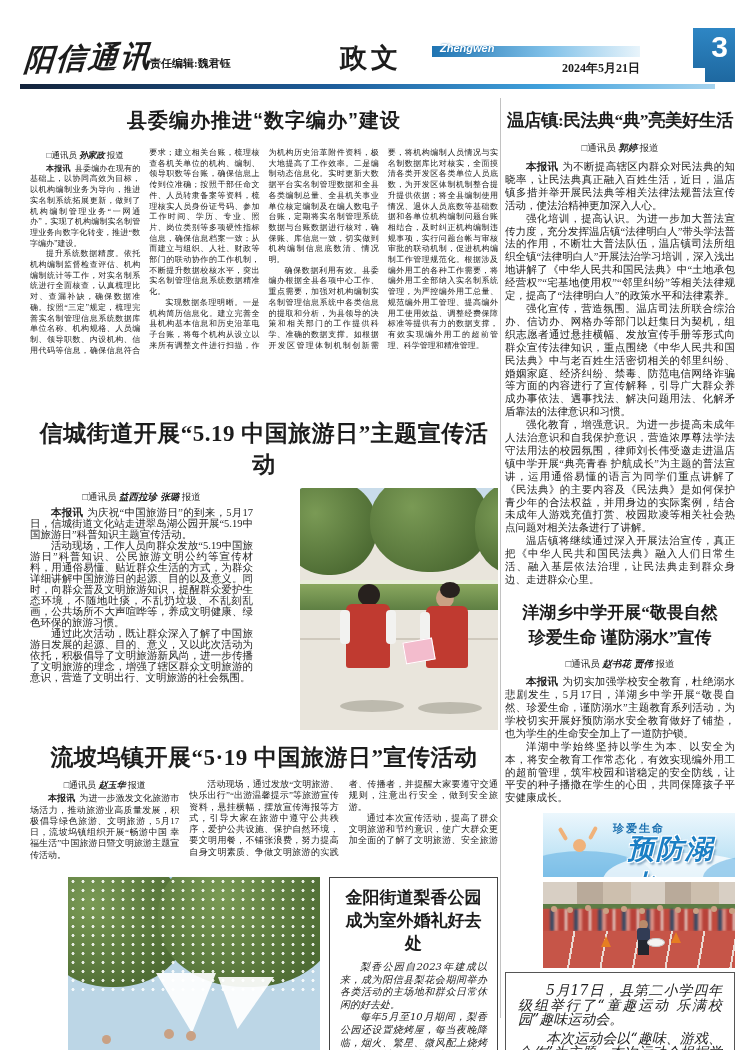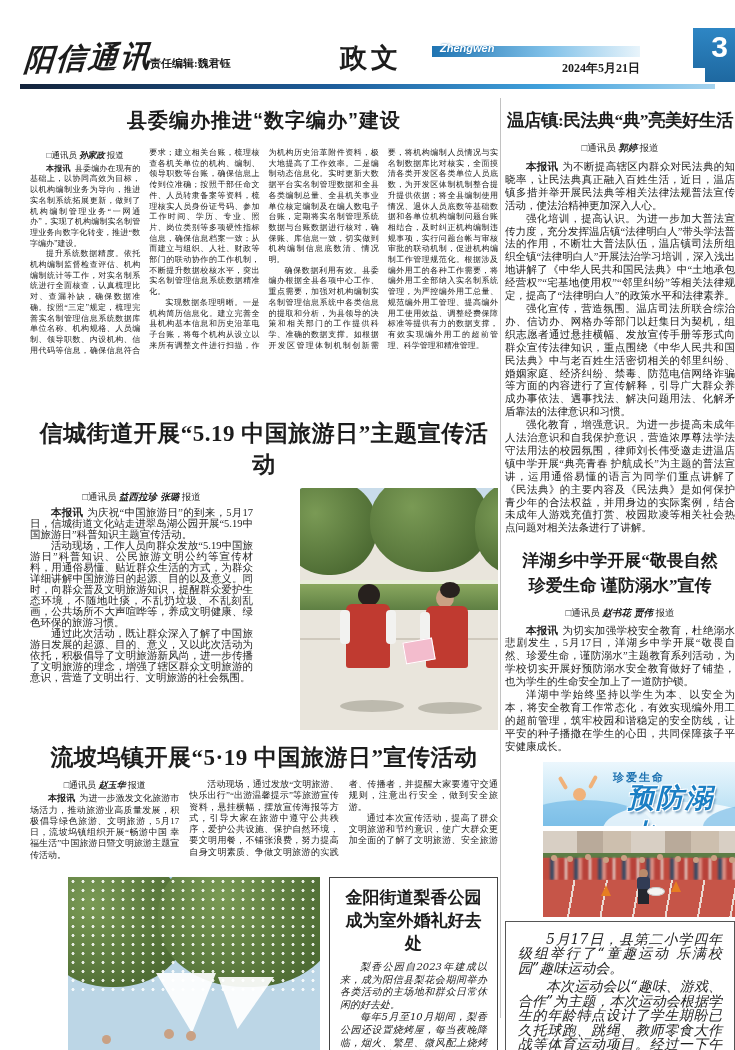--- a/index.html
+++ b/index.html
@@ -208,20 +208,21 @@
 
   <div id="right-region">
 
     <h2 class="headline-m" style="font-size:17.5px;margin-top:10px;">温店镇:民法典“典”亮美好生活</h2>
     <p class="byline" style="margin:10px 0 6px 0;"><span>□通讯员</span> <span class="kai">郭婷</span> <span>报道</span></p>
     <div class="r-body">
       <p class="body-p"><b class="lead">本报讯</b><span>为不断提高辖区内群众对民法典的知晓率，让民法典真正融入百姓生活，近日，温店镇多措并举开展民法典等相关法律法规普法宣传活动，使法治精神更加深入人心。</span></p>
       <p class="body-p">强化培训，提高认识。为进一步加大普法宣传力度，充分发挥温店镇“法律明白人”带头学法普法的作用，不断壮大普法队伍，温店镇司法所组织全镇“法律明白人”开展法治学习培训，深入浅出地讲解了《中华人民共和国民法典》中“土地承包经营权”“宅基地使用权”“邻里纠纷”等相关法律规定，提高了“法律明白人”的政策水平和法律素养。</p>
       <p class="body-p">强化宣传，营造氛围。温店司法所联合综治办、信访办、网格办等部门以赶集日为契机，组织志愿者通过悬挂横幅、发放宣传手册等形式向群众宣传法律知识，重点围绕《中华人民共和国民法典》中与老百姓生活密切相关的邻里纠纷、婚姻家庭、经济纠纷、禁毒、防范电信网络诈骗等方面的内容进行了宣传解释，引导广大群众养成办事依法、遇事找法、解决问题用法、化解矛盾靠法的法律意识和习惯。</p>
       <p class="body-p">强化教育，增强意识。为进一步提高未成年人法治意识和自我保护意识，营造浓厚尊法学法守法用法的校园氛围，律师刘长伟受邀走进温店镇中学开展“典亮青春 护航成长”为主题的普法宣讲，运用通俗易懂的语言为同学们重点讲解了《民法典》的主要内容及《民法典》是如何保护青少年的合法权益，并用身边的实际案例，结合未成年人游戏充值打赏、校园欺凌等相关社会热点问题对相关法条进行了讲解。</p>
+      <p class="body-p">温店镇将继续通过深入开展法治宣传，真正把《中华人民共和国民法典》融入人们日常生活、融入基层依法治理，让民法典走到群众身边、走进群众心里。</p>
     </div>
 
     <h2 class="headline-m" id="yanghu-title">
       <span>洋湖乡中学开展“敬畏自然</span><br>
       <span>珍爱生命 谨防溺水”宣传</span>
     </h2>
     <p class="byline" style="margin:8px 0 5px 0;"><span>□通讯员</span> <span class="kai">赵书花 贾伟</span> <span>报道</span></p>
     <div class="r-body">
       <p class="body-p"><b class="lead">本报讯</b><span>为切实加强学校安全教育，杜绝溺水悲剧发生，5月17日，洋湖乡中学开展“敬畏自然、珍爱生命，谨防溺水”主题教育系列活动，为学校切实开展好预防溺水安全教育做好了铺垫，也为学生的生命安全加上了一道防护锁。</span></p>
       <p class="body-p">洋湖中学始终坚持以学生为本、以安全为本，将安全教育工作常态化，有效实现编外用工的超前管理，筑牢校园和谐稳定的安全防线，让平安的种子播撒在学生的心田，共同保障孩子平安健康成长。</p>

